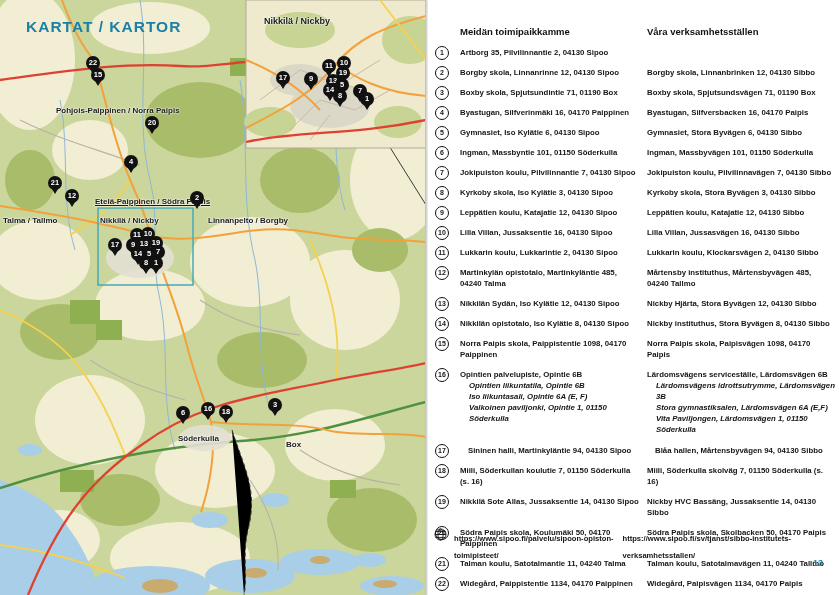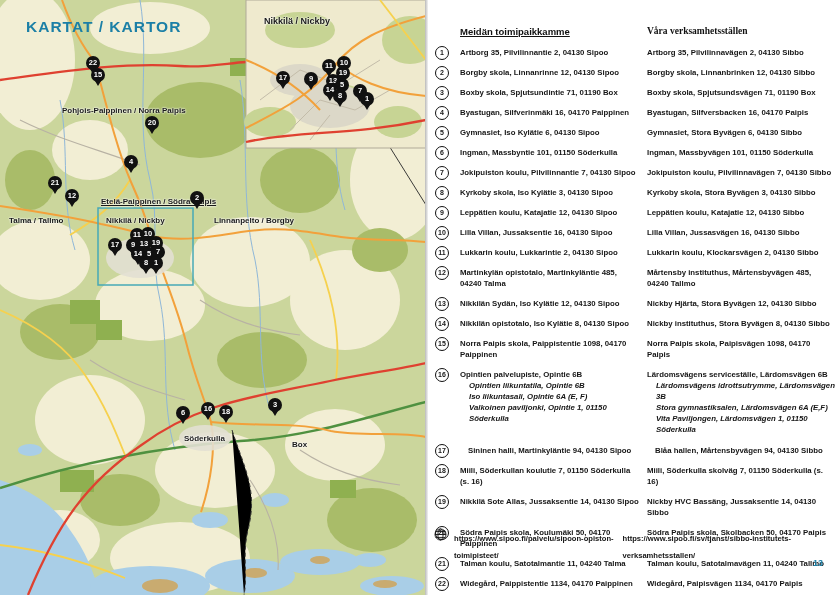--- a/index.html
+++ b/index.html
@@ -5,35 +5,35 @@
   html,body{margin:0;padding:0;}
   body{font-family:"Liberation Sans",sans-serif;background:#888;}
   #page{position:relative;width:839px;height:595px;background:#22c55e;overflow:hidden;margin:0 auto;}
 
   
   #map{position:absolute;left:0;top:0;width:426px;height:595px;overflow:hidden;background:#cbd69c;}
   #map svg{position:absolute;left:0;top:0;}
   #map-title{position:absolute;left:26px;top:18px;font-size:15.5px;font-weight:bold;
     letter-spacing:1px;color:#1b7fa6;white-space:nowrap;}
   .maplabel{position:absolute;font-size:8px;font-weight:bold;color:#1a1a1a;white-space:nowrap;
-    text-shadow:0 0 2px #fff,0 0 2px #fff;margin-left:6px;}
+    text-shadow:0 0 2px #fff,0 0 2px #fff;}
   #inset-label{position:absolute;left:264px;top:16px;font-size:9px;font-weight:bold;color:#1a1a1a;
     text-shadow:0 0 2px #fff,0 0 2px #fff;white-space:nowrap;}
   .pin{position:absolute;width:14px;height:14px;background:#111;border-radius:50%;
     color:#fff;font-size:7.5px;font-weight:bold;text-align:center;line-height:14px;z-index:5;}
   .pin::after{content:"";position:absolute;left:50%;bottom:-4px;transform:translateX(-50%);
     border-left:3.5px solid transparent;border-right:3.5px solid transparent;border-top:5px solid #111;}
   #fold{position:absolute;left:425px;top:0;width:3px;height:595px;
     background:linear-gradient(to right,#b9b9b9,#f2f2f2);}
 
   
   #panel{position:absolute;left:428px;top:0;width:411px;height:595px;background:#fff;}
   #headers{position:absolute;left:0;top:26px;display:flex;font-size:9.5px;font-weight:bold;color:#111;}
-  #headers .h1{margin-left:32px;width:187px;text-decoration:underline;}
-  #headers .h2{width:180px;font-family:Liberation Serif, serif;}
+  #headers .h1{margin-left:32px;width:187px;}
+  #headers .h2{width:180px;}
   #rows{position:absolute;left:0;top:47px;width:100%;}
   .row{position:relative;display:flex;padding-left:32px;margin-bottom:9px;
     font-size:7.8px;font-weight:bold;color:#151515;line-height:11px;}
   .row .num{position:absolute;left:7px;top:-1px;width:12px;height:12px;border:1.2px solid #111;
     border-radius:50%;background:#fff;font-size:7px;font-weight:bold;text-align:center;line-height:12px;}
   .row .fi{width:187px;padding-right:8px;box-sizing:border-box;}
   .row .sv{flex:1;padding-right:4px;}
   .row .fi div+div,.row .sv div+div{padding-left:9px;font-style:italic;}
   .row.gap-before{margin-top:10px;padding-left:40px;}
   #urls{position:absolute;left:0;top:530px;display:flex;align-items:flex-start;
@@ -236,23 +236,20 @@
     <div id="headers">
       <div class="h1">Meidän toimipaikkamme</div>
       <div class="h2">Våra verksamhetsställen</div>
     </div>
     <div id="rows">
         <div class="row">
           <span class="num">1</span>
           <div class="fi">
             <div>Artborg 35, Pilvilinnantie 2, 04130 Sipoo</div>
           </div>
-          <div class="sv">
-            <div>Artborg 35, Pilvilinnavägen 2, 04130 Sibbo</div>
-          </div>
         </div>
         <div class="row">
           <span class="num">2</span>
           <div class="fi">
             <div>Borgby skola, Linnanrinne 12, 04130 Sipoo</div>
           </div>
           <div class="sv">
             <div>Borgby skola, Linnanbrinken 12, 04130 Sibbo</div>
           </div>
         </div>

